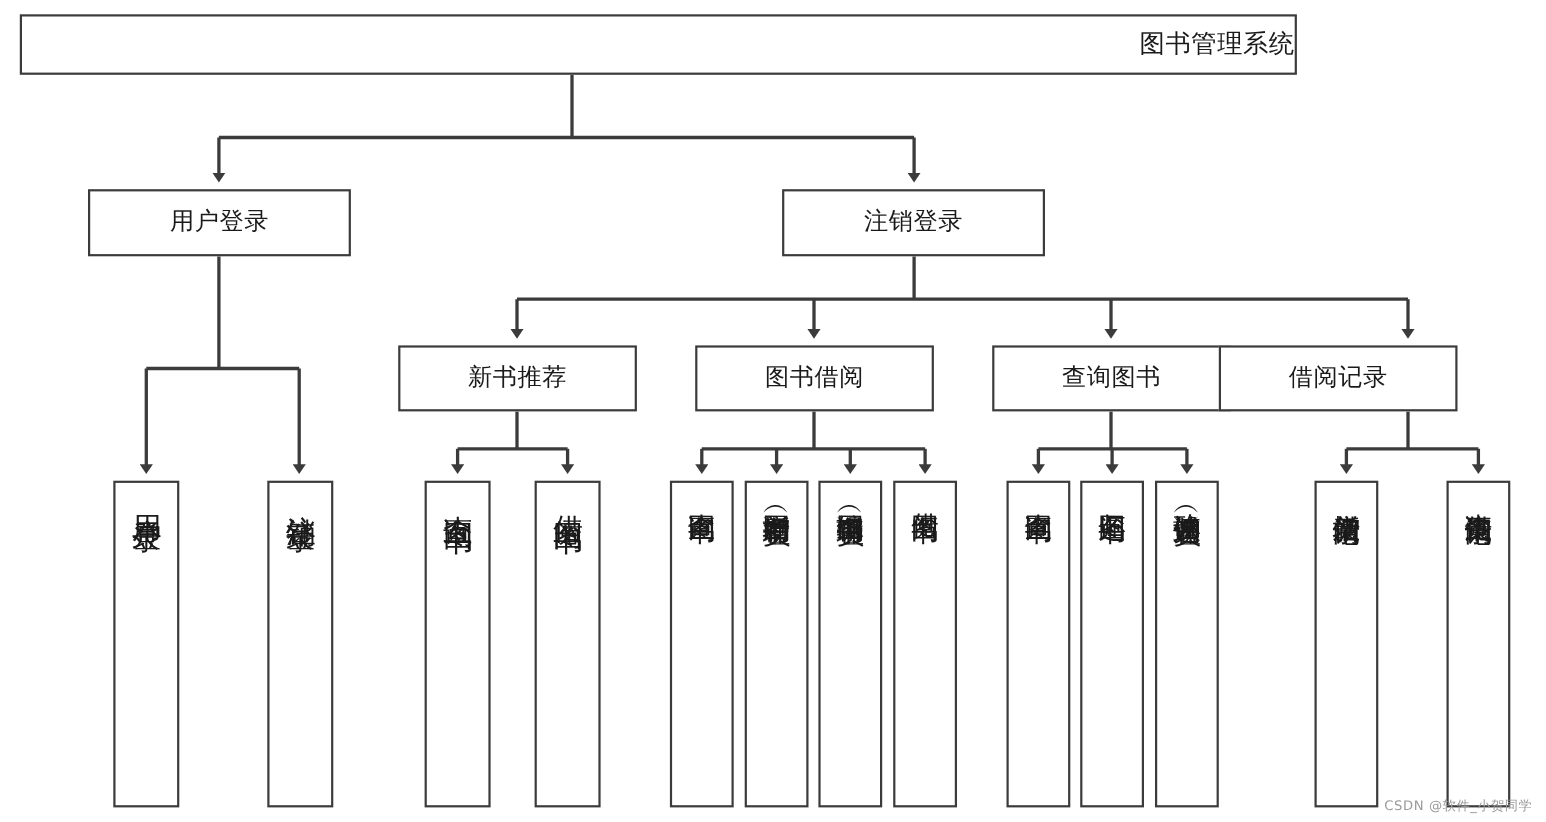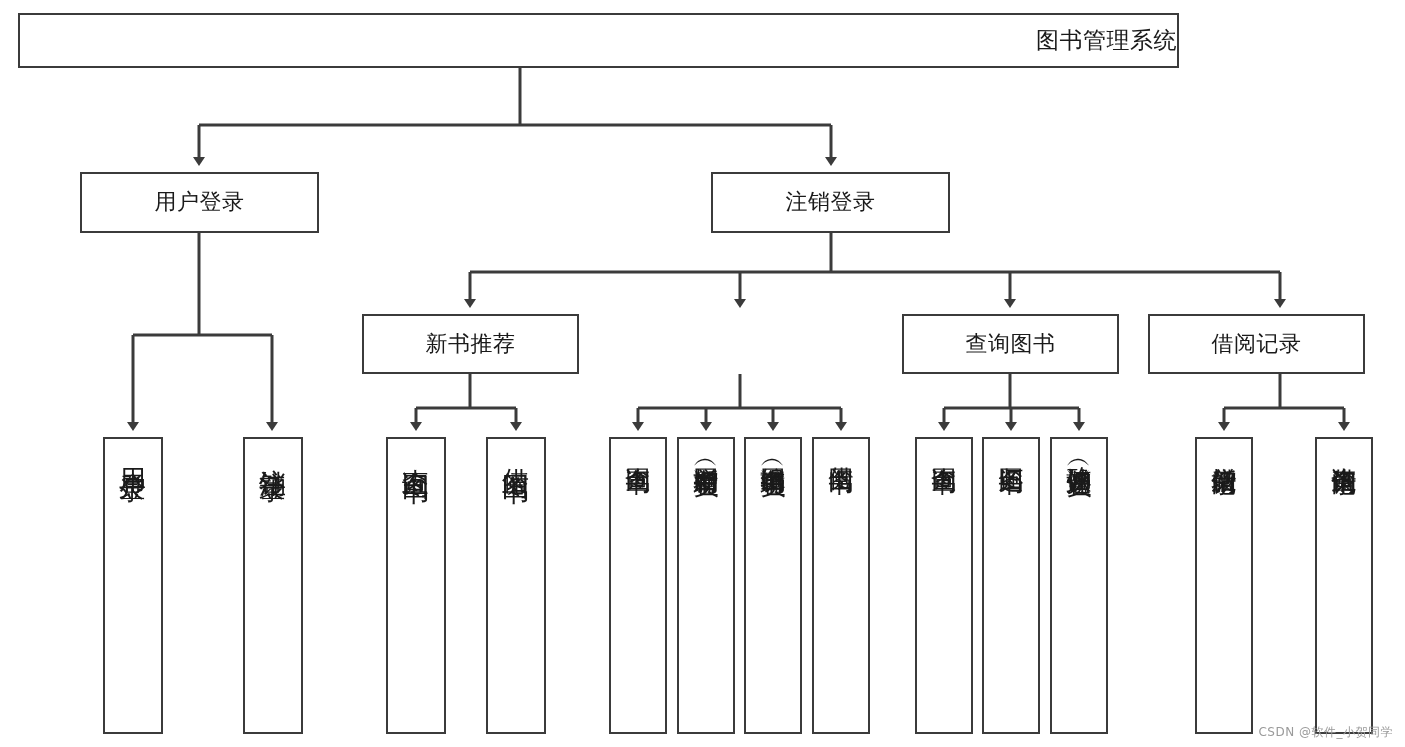--- a/index.html
+++ b/index.html
@@ -67,21 +67,21 @@
     top: 314px;
     width: 217px;
     height: 60px;
   }
   .node.lvl3 .node-label {
     font-size: 22px;
   }
   #n-new-book-rec { left: 362px; }
   #n-book-borrow  { left: 632px; }
   #n-current-loan { left: 902px; }
-  #n-loan-record  { left: 1148px; }
+  #n-loan-record  { left: 1108px; }
   
   .node.leaf {
     top: 437px;
     height: 297px;
     align-items: flex-start;
     justify-content: center;
     padding-top: 8px;
   }
   .node.leaf .node-label {
     writing-mode: vertical-rl;
@@ -169,20 +169,23 @@
   <div class="node lvl2" id="n-user-login">
     <span class="node-label">用户登录</span>
   </div>
   <div class="node lvl2" id="n-book-manage">
     <span class="node-label">注销登录</span>
   </div>
 
   <div class="node lvl3" id="n-new-book-rec">
     <span class="node-label">新书推荐</span>
   </div>
+  <div class="node lvl3" id="n-book-borrow">
+    <span class="node-label">图书借阅</span>
+  </div>
   <div class="node lvl3" id="n-current-loan">
     <span class="node-label">查询图书</span>
   </div>
   <div class="node lvl3" id="n-loan-record">
     <span class="node-label">借阅记录</span>
   </div>
 
   <div id="leaf-container">
       <div class="node leaf" style="left: 103px; width: 60px;">
         <span class="node-label">用户登录</span>

